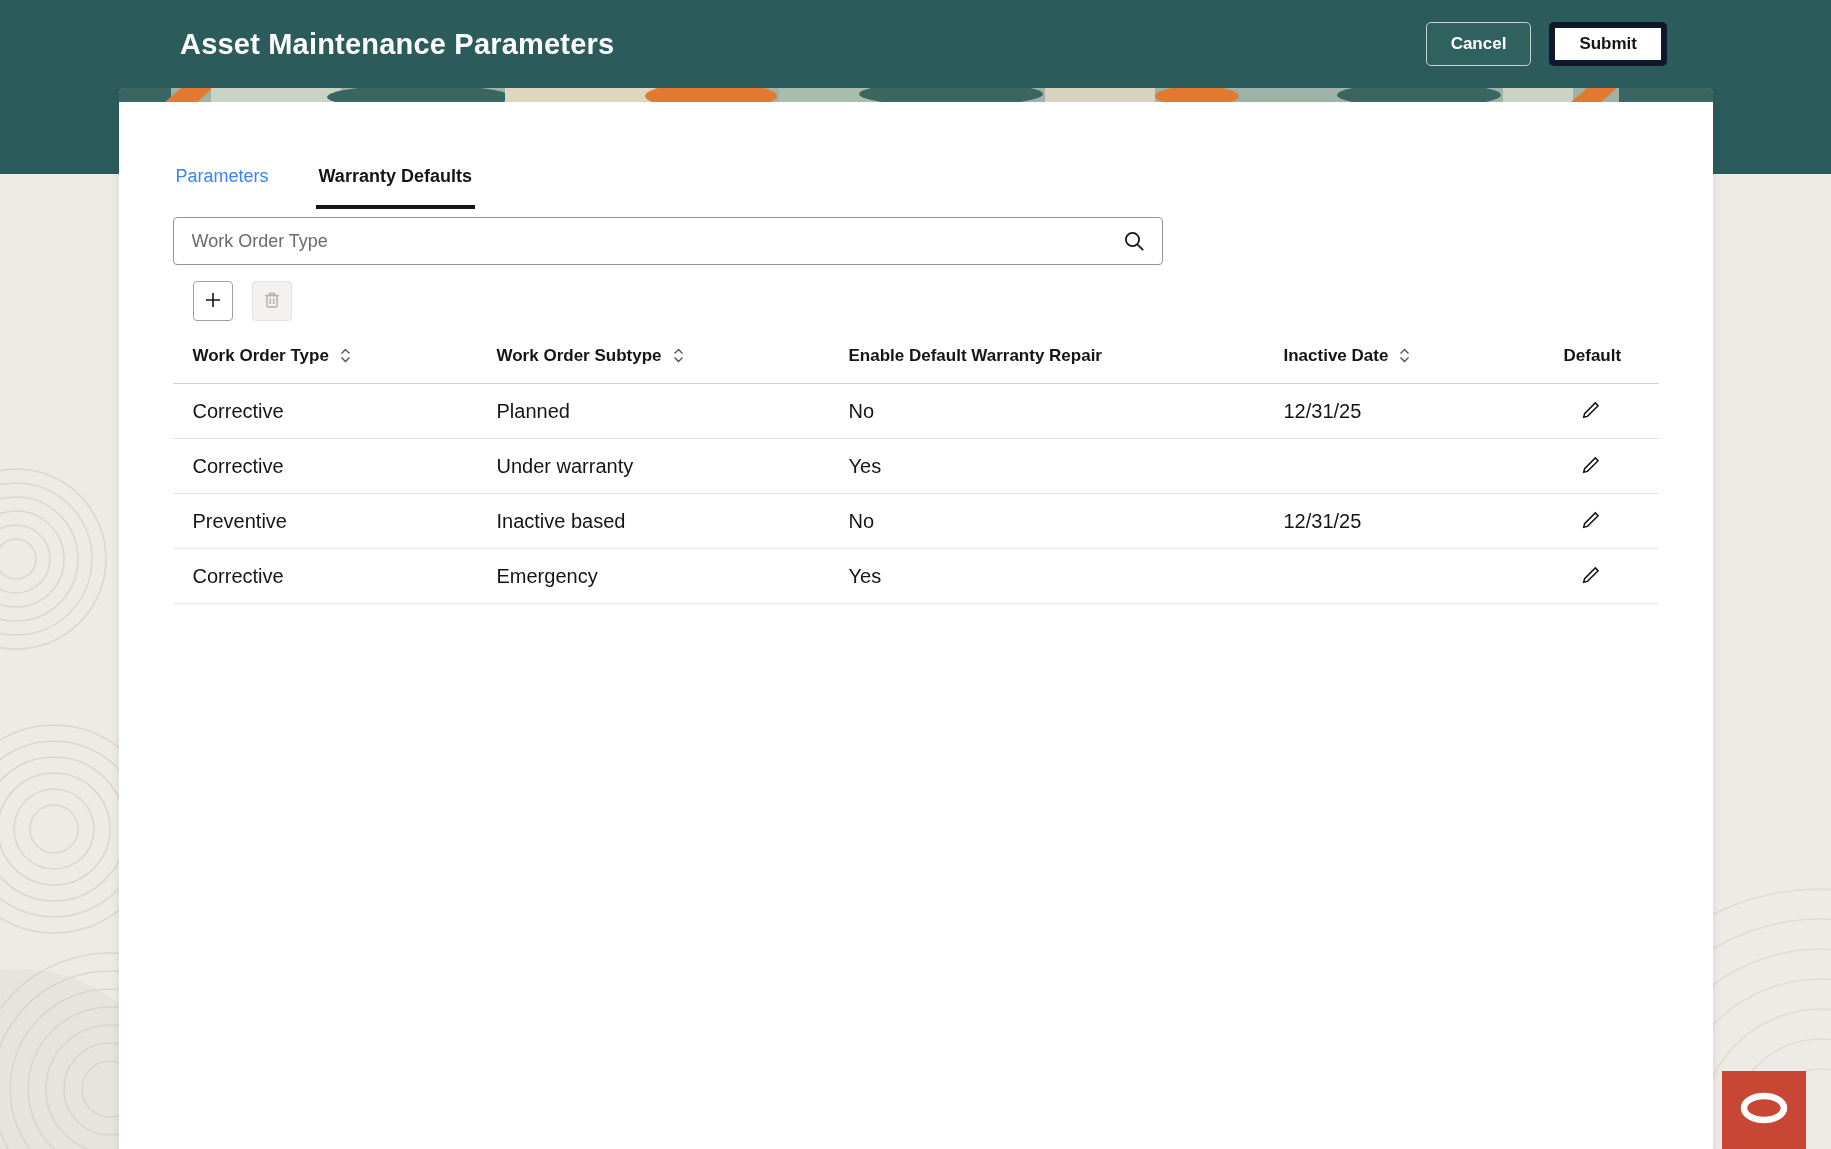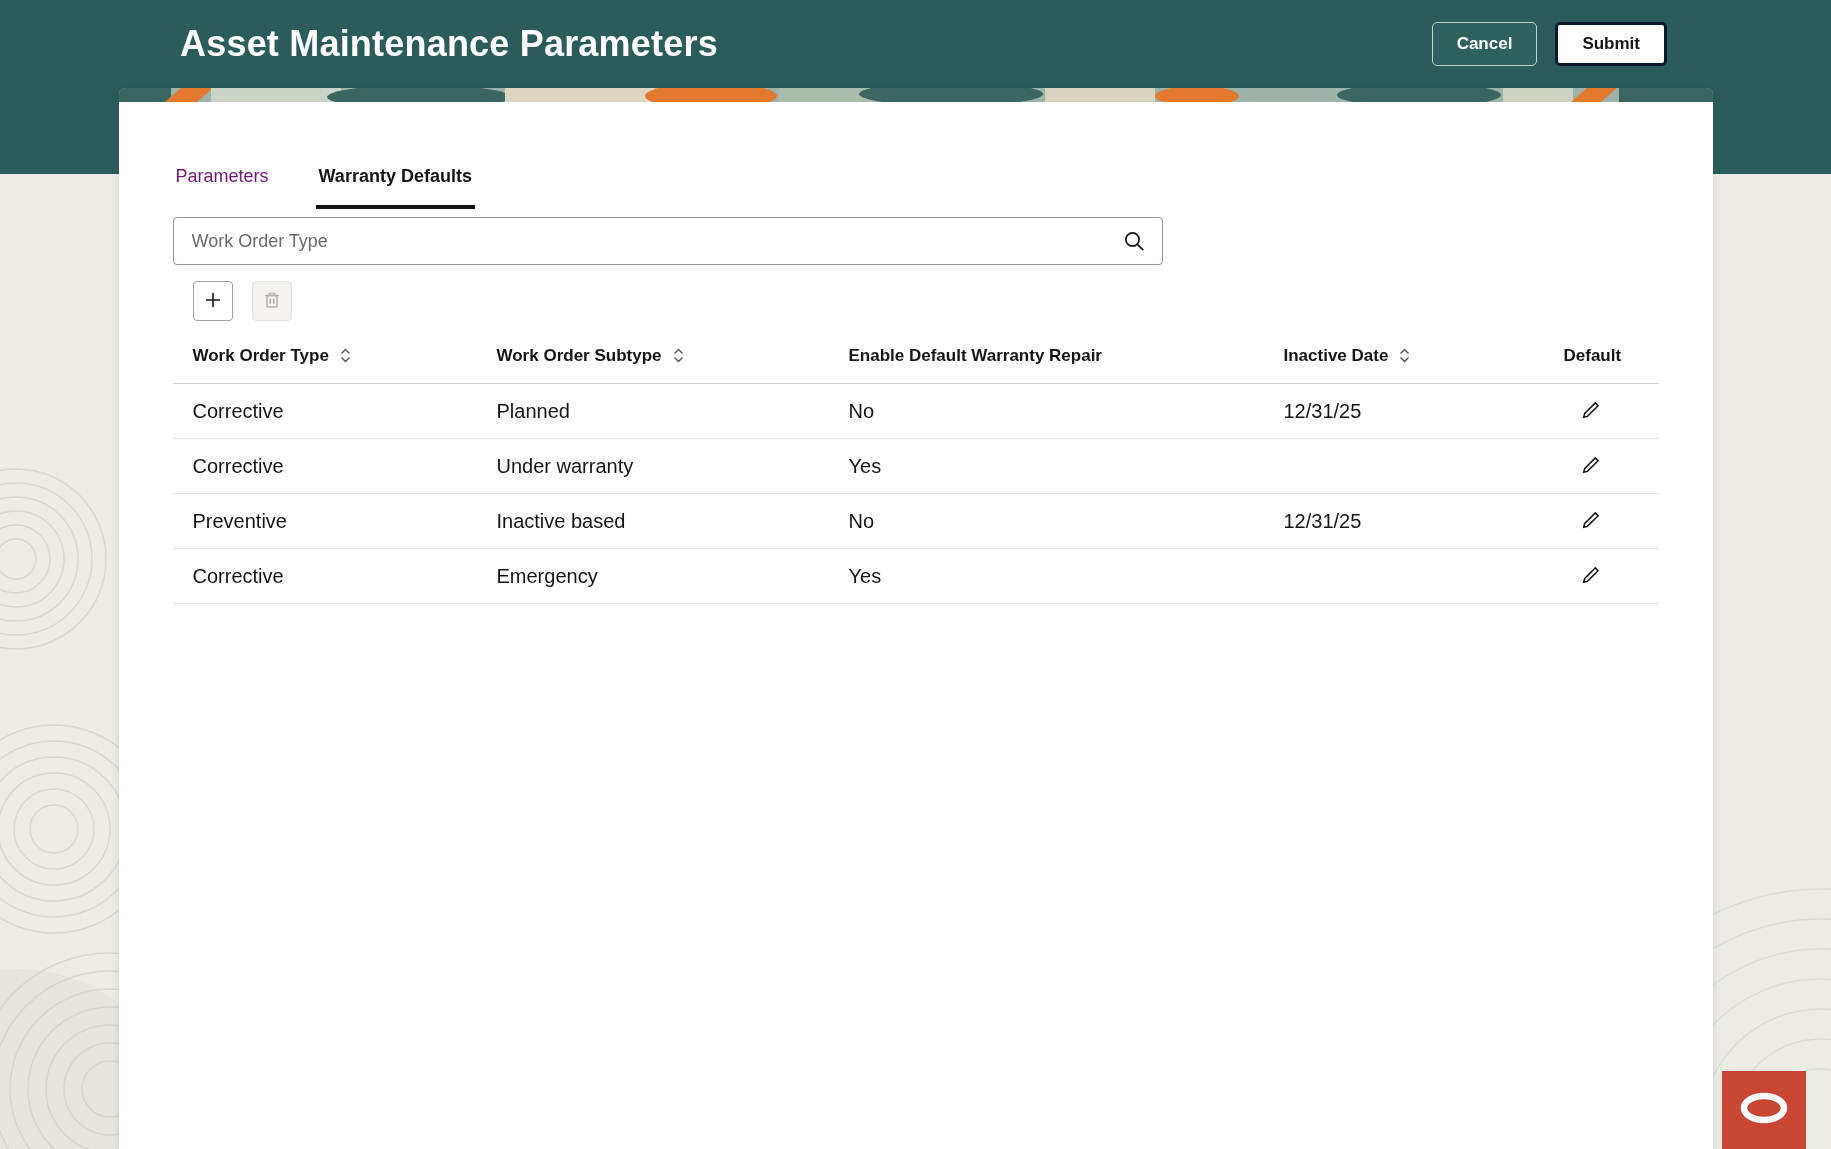--- a/index.html
+++ b/index.html
@@ -26,21 +26,21 @@
   }
   .topbar {
     height: 88px;
     display: flex;
     align-items: center;
     padding: 0 164px 0 180px;
   }
   .topbar h1 {
     flex: 1;
     color: #ffffff;
-    font-size: 36px;
+    font-size: 29px;
     font-weight: 700;
     letter-spacing: 0.2px;
   }
   .topbar-actions { display: flex; gap: 18px; }
   .btn {
     height: 44px;
     border-radius: 5px;
     font-family: inherit;
     font-size: 17px;
     font-weight: 700;
@@ -48,21 +48,21 @@
     cursor: pointer;
   }
   .btn-cancel {
     background: #2f615f;
     border: 1px solid #c7d2d0;
     color: #ffffff;
     text-align: center;
   }
   .btn-submit {
     background: #ffffff;
-    border: 3px solid #0f172a;
+    border: 6px solid #0f172a;
     color: #161513;
   }
 
   
   .content-wrap {
     position: relative;
     z-index: 2;
     width: 1594px;
     margin: -86px auto 0;
     box-shadow: 0 2px 8px rgba(0,0,0,0.10);
@@ -79,21 +79,21 @@
     background: #ffffff;
     height: 1047px;
     padding: 64px 54px 0;
   }
 
   
   .tabs { display: flex; gap: 44px; }
   .tab {
     font-size: 18px;
     padding: 0 3px 18px;
-    color: #701a75;
+    color: #3b82f6;
     border-bottom: 4px solid transparent;
     cursor: pointer;
   }
   .tab.active {
     color: #161513;
     font-weight: 700;
     border-bottom-color: #161513;
   }
 
   

